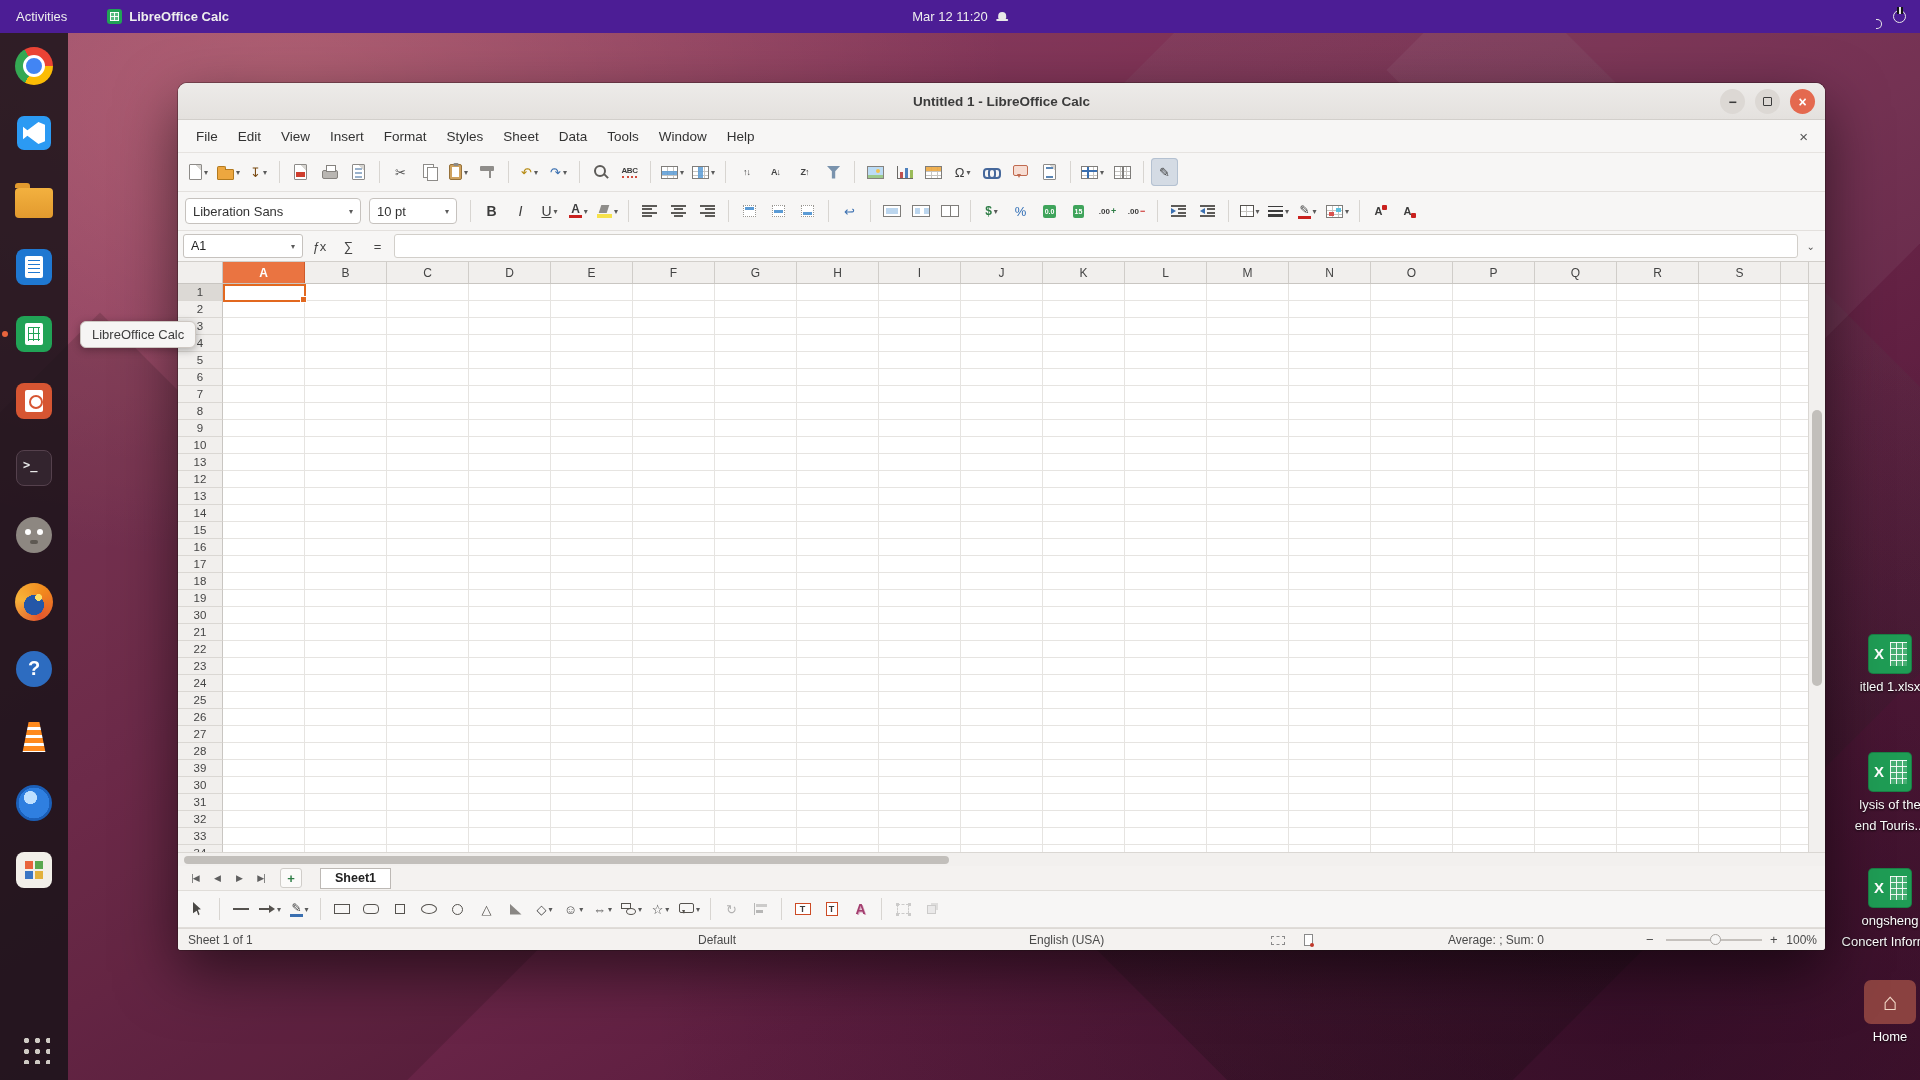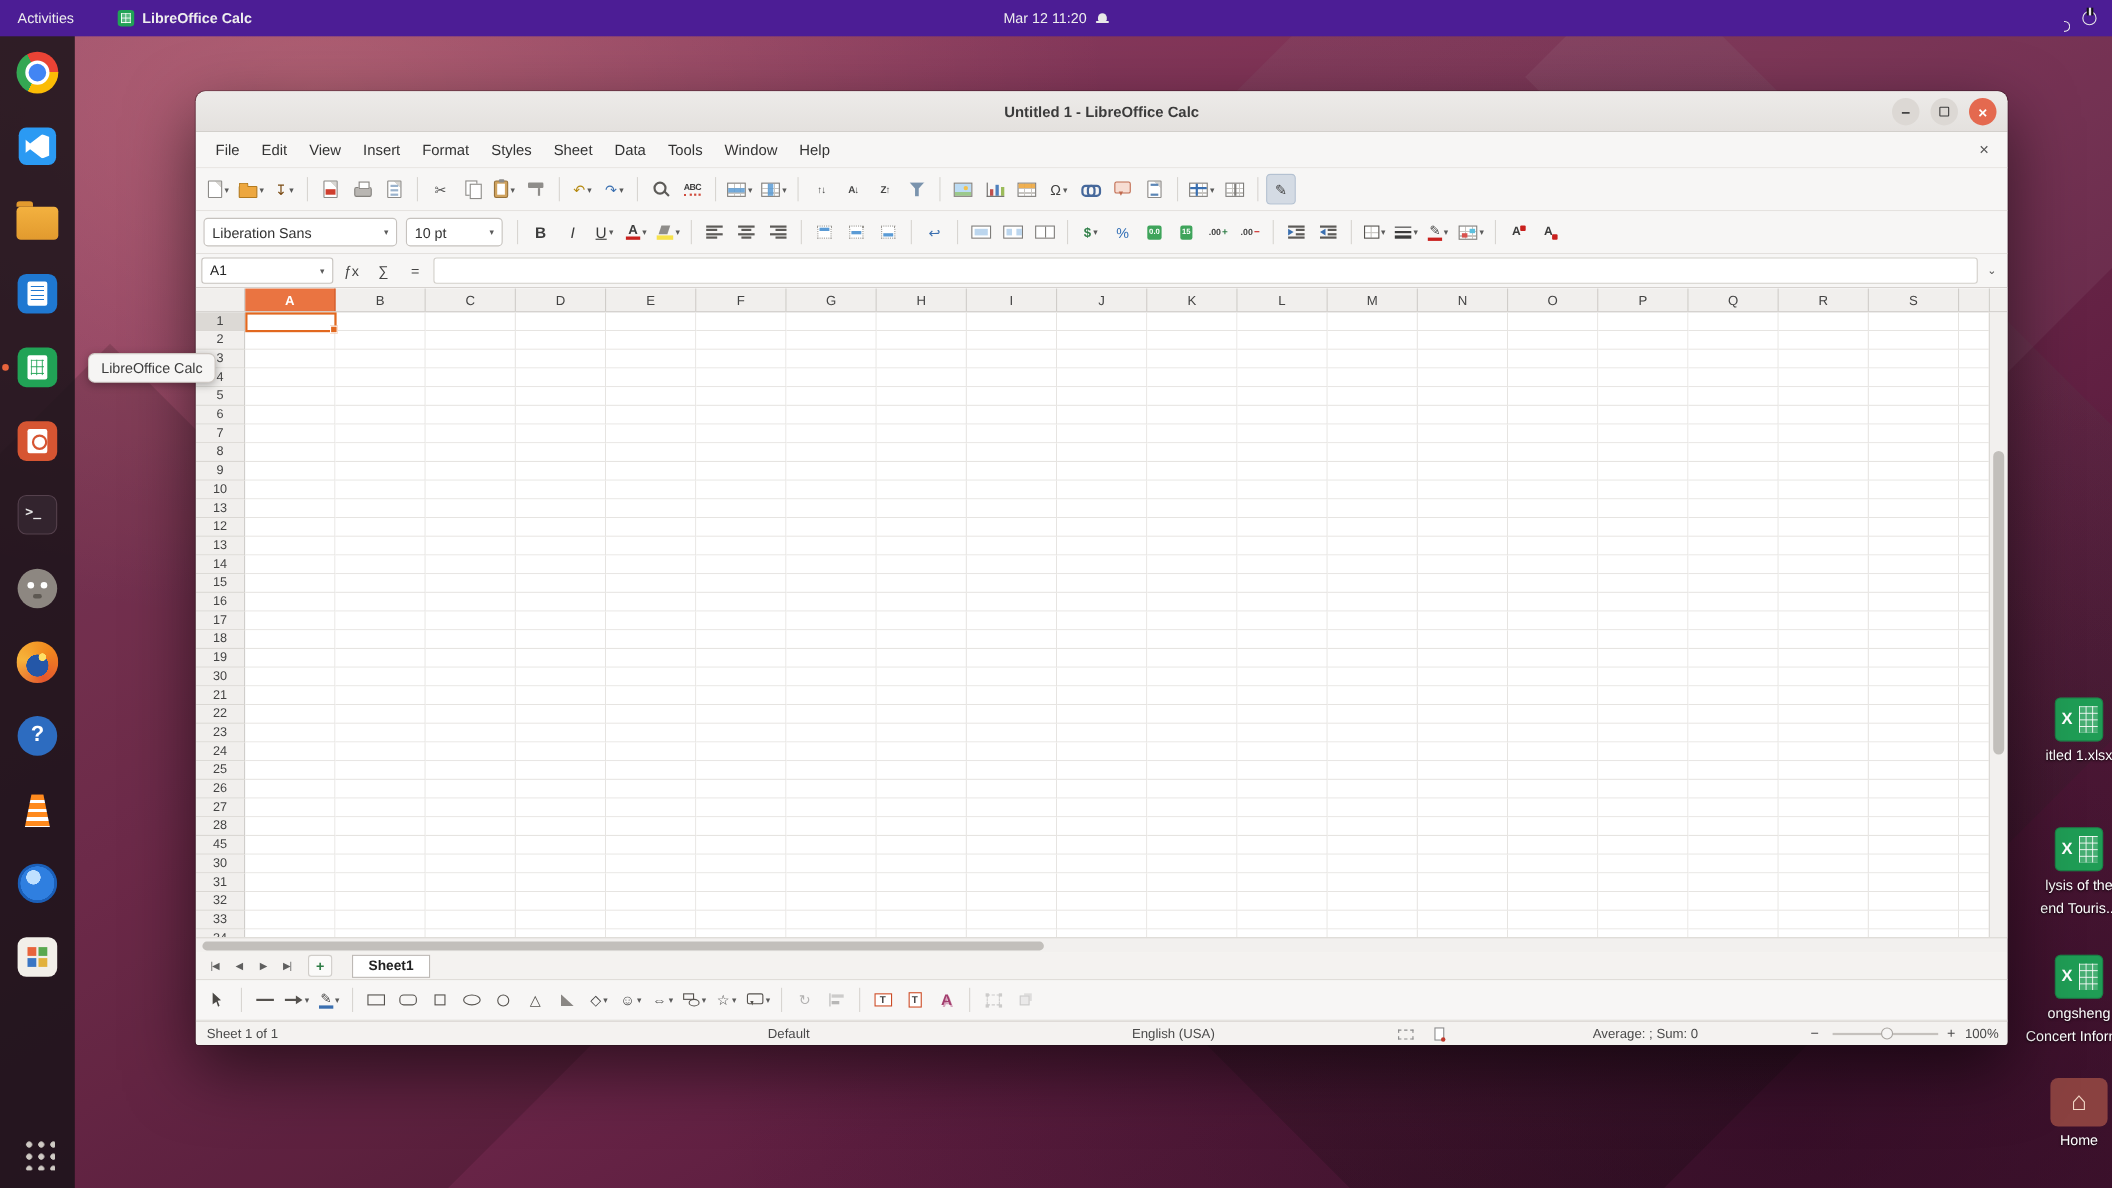--- a/index.html
+++ b/index.html
@@ -1274,21 +1274,21 @@
           <div class="g-cell"></div>
           <div class="g-cell"></div>
           <div class="g-cell"></div>
           <div class="g-cell"></div>
           <div class="g-cell"></div>
           <div class="g-cell"></div>
           <div class="g-cell"></div>
           <div class="g-cell"></div>
         </div>
         <div class="g-row">
-          <div class="row-h">45</div>
+          <div class="row-h">39</div>
           <div class="g-cell"></div>
           <div class="g-cell"></div>
           <div class="g-cell"></div>
           <div class="g-cell"></div>
           <div class="g-cell"></div>
           <div class="g-cell"></div>
           <div class="g-cell"></div>
           <div class="g-cell"></div>
           <div class="g-cell"></div>
           <div class="g-cell"></div>

